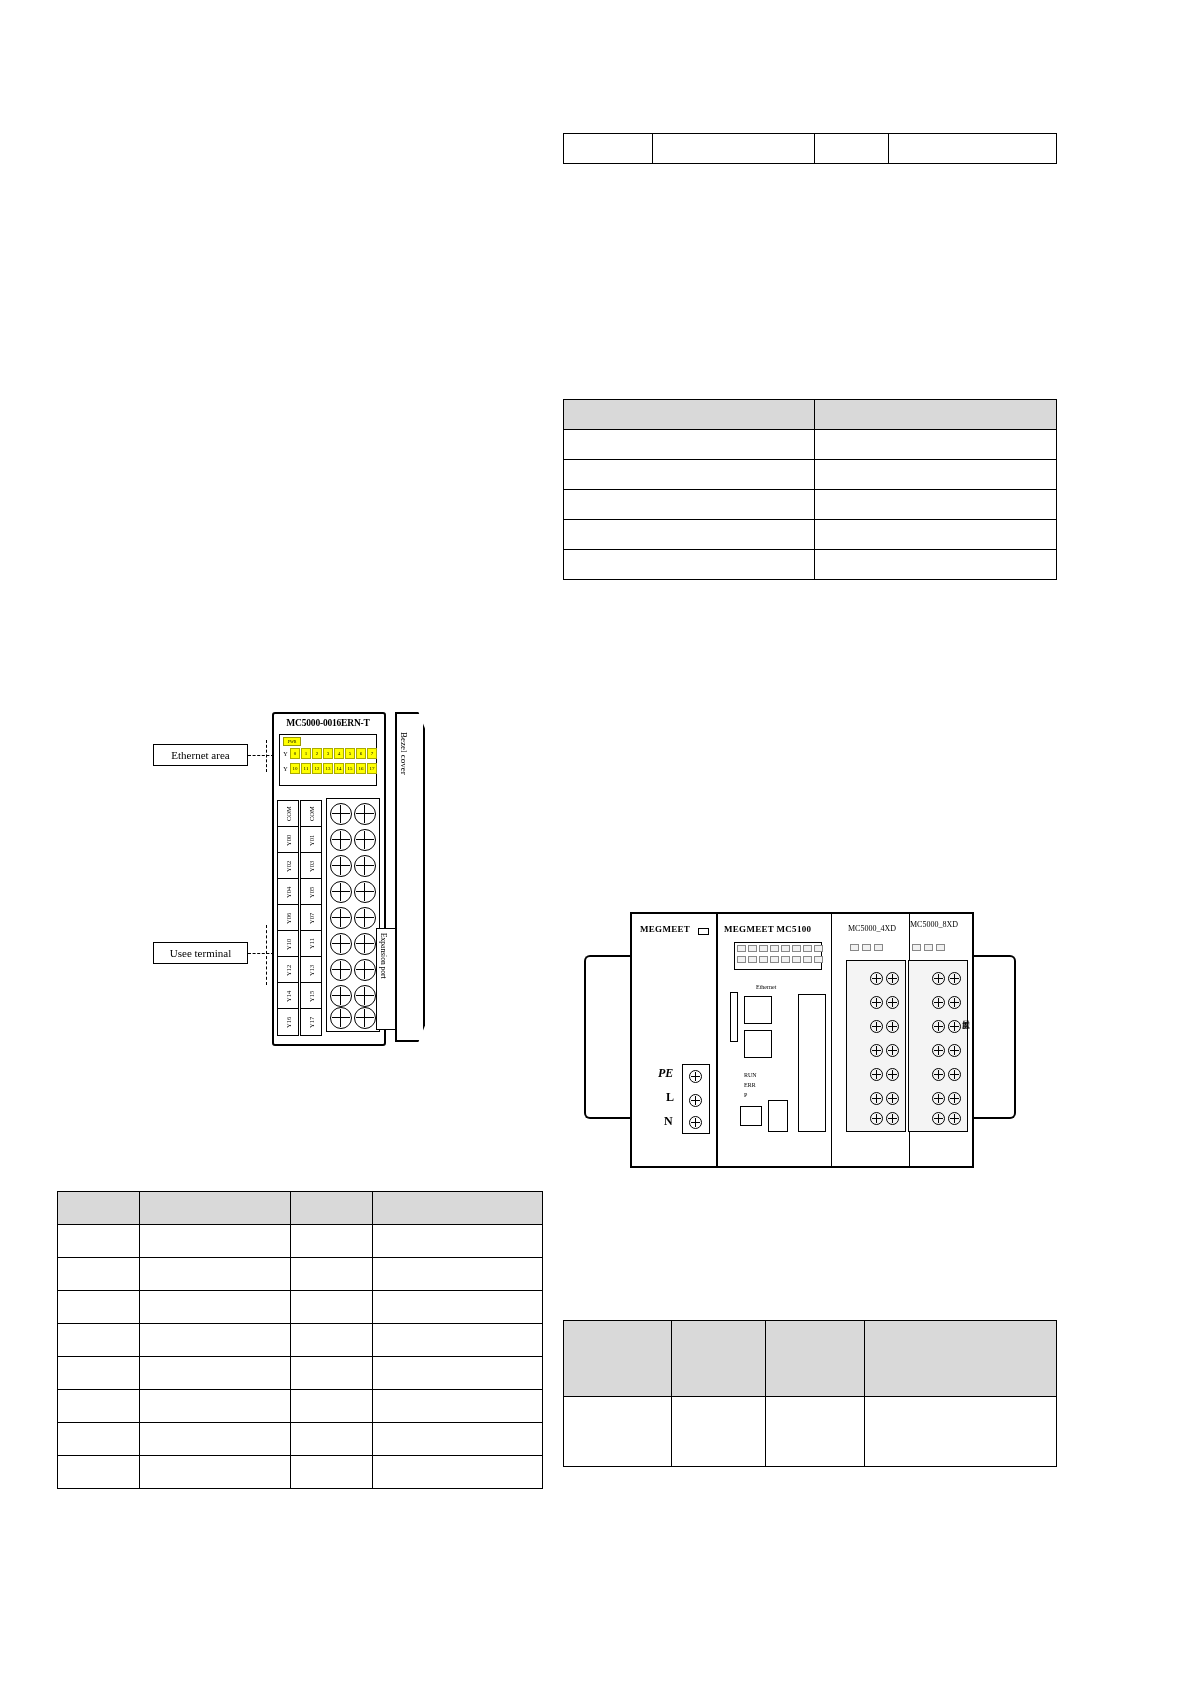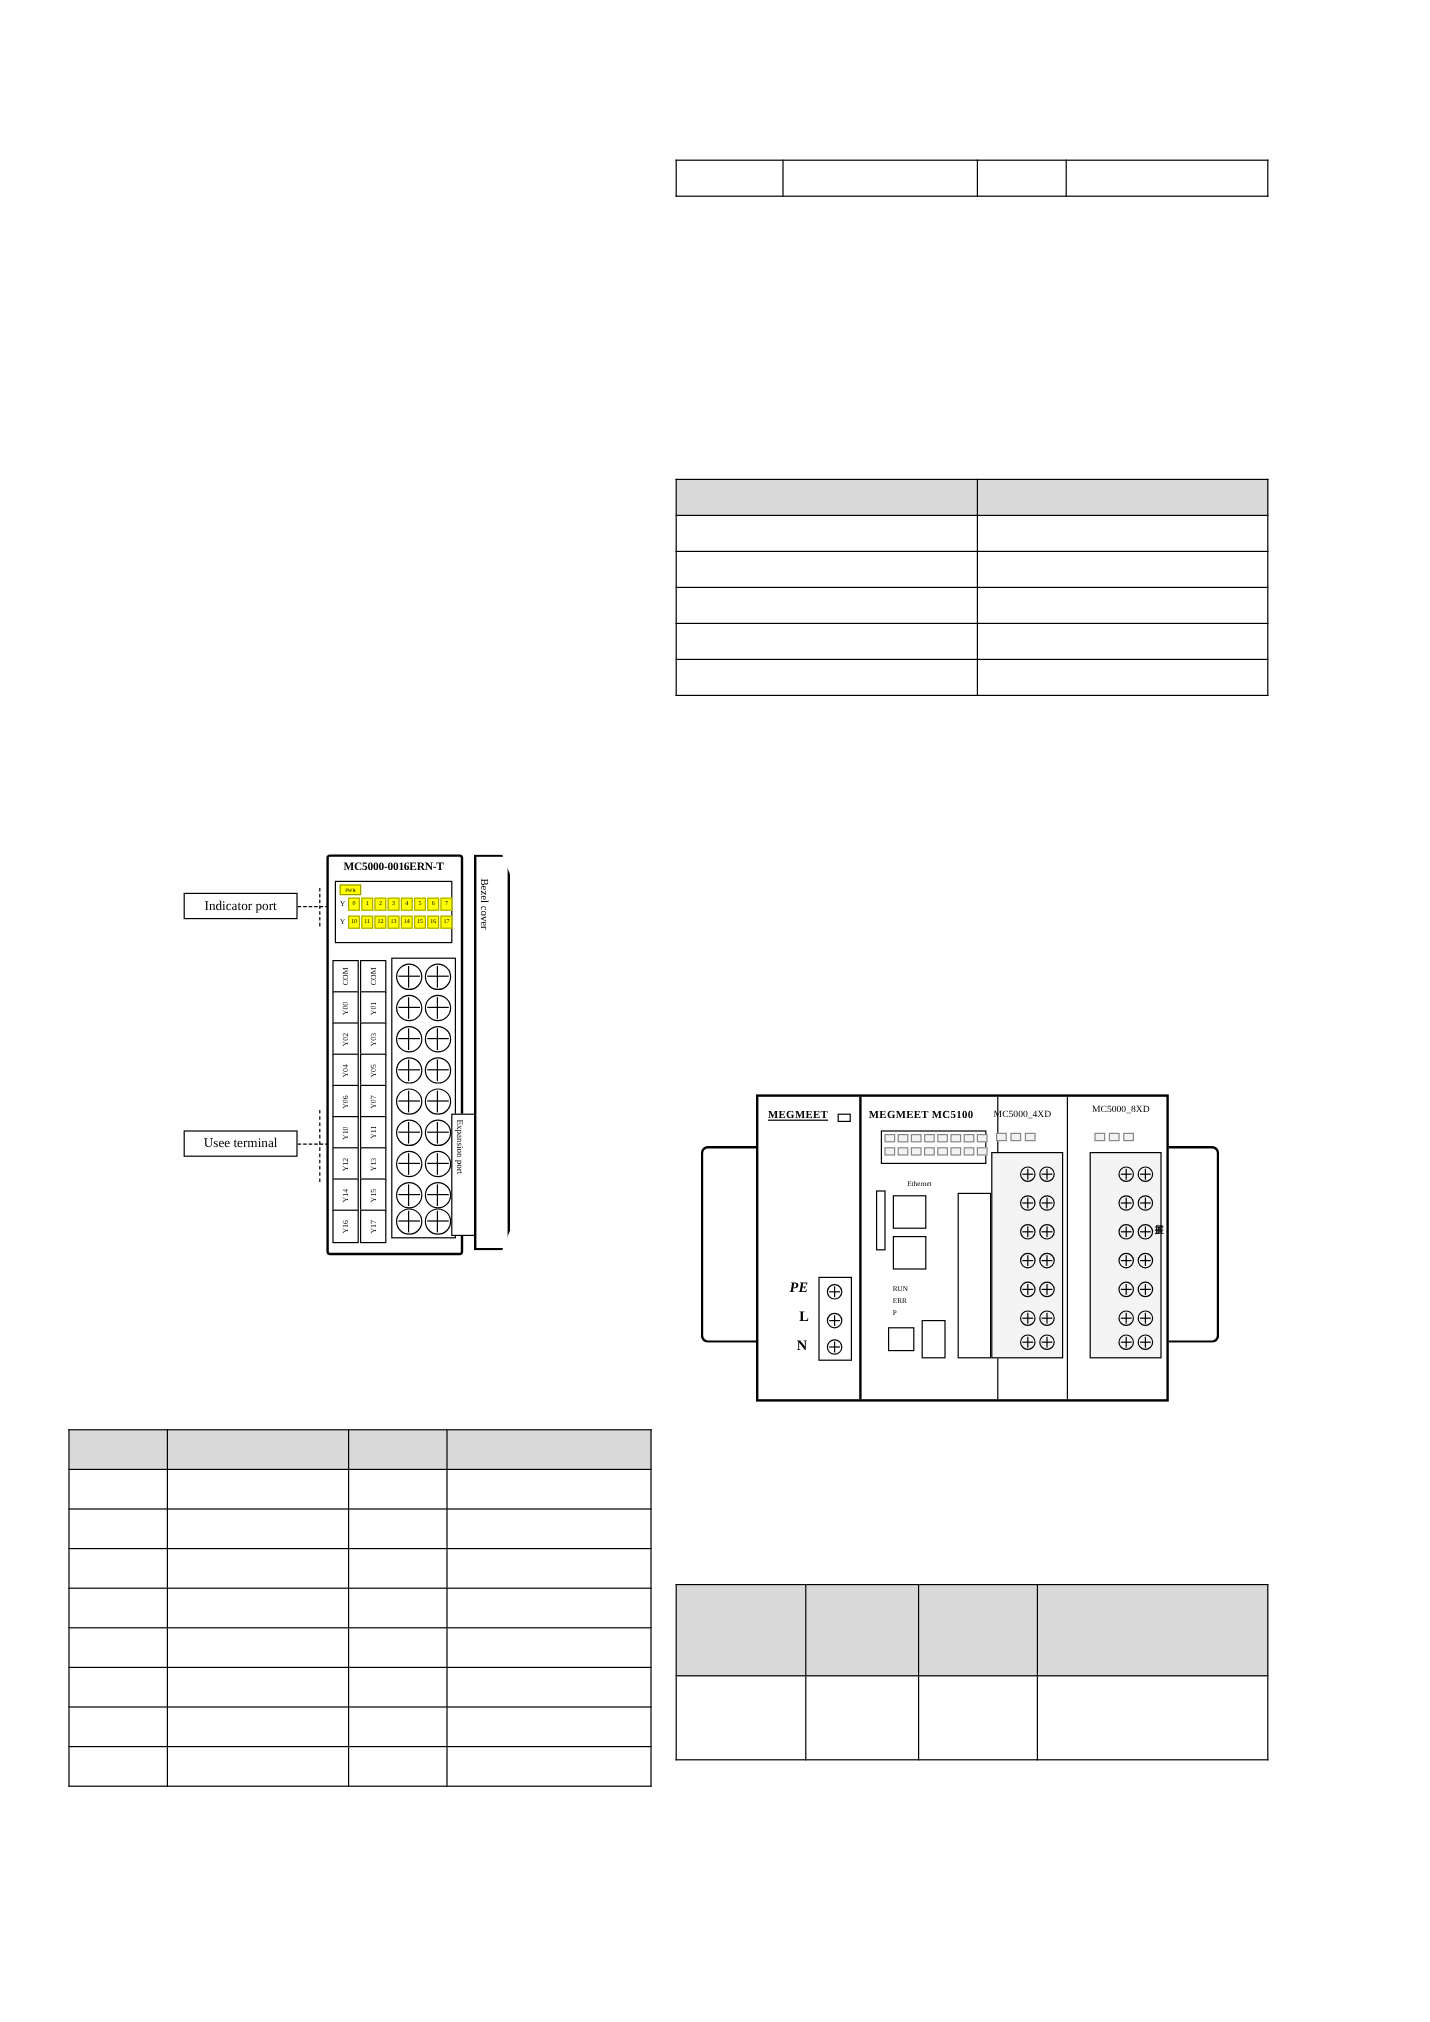--- a/index.html
+++ b/index.html
@@ -261,21 +261,21 @@
   }
   .sys-col {
     position: absolute;
     top: 0;
     height: 100%;
     border-right: 1px solid #000000;
     box-sizing: border-box;
   }
   .sys-col.power { left: 0; width: 86px; border-right: 2px solid #000000;}
   .sys-col.cpu   { left: 86px; width: 114px; }
-  .sys-col.ext1  { left: 188px; width: 70px; text-align: center; }
+  .sys-col.ext1  { left: 208px; width: 70px; text-align: center; }
   .sys-col.ext2  { left: 270px; width: 70px; border-right: none; }
   .sys-brand {
     position: absolute;
     font-size: 9px;
     font-weight: bold;
     letter-spacing: 0.3px;
   }
   .sys-sublabel {
     position: absolute;
     font-size: 6px;
@@ -373,21 +373,21 @@
     </tr>
     <tr>
       <td></td>
       <td></td>
     </tr>
   </tbody>
 </table>
 
 <div id="figure-module">
 
-  <div class="callout" id="callout-indicator">Indicator port</div>
+  <div class="callout" id="callout-indicator">Ethernet area</div>
   <div class="callout" id="callout-terminal">Usee terminal</div>
 
   <div class="dash-line" style="left:108px; top:55px; width:26px;"></div>
   <div class="dash-line" style="left:108px; top:253px; width:26px;"></div>
   <div class="dash-v" style="left:126px; top:40px; height:32px;"></div>
   <div class="dash-v" style="left:126px; top:225px; height:60px;"></div>
 
   <div class="module-body"></div>
   <div class="module-title">MC5000-0016ERN-T</div>
 
@@ -476,21 +476,21 @@
 </div>
 
 <div id="figure-system">
 
   <div class="squig" style="left:6px; top:55px; width:46px; height:160px; border:2px solid #000; border-right:none; border-radius:6px 0 0 6px;"></div>
   <div class="squig" style="left:392px; top:55px; width:44px; height:160px; border:2px solid #000; border-left:none; border-radius:0 6px 6px 0;"></div>
 
   <div class="sys-frame">
 
     <div class="sys-col power">
-      <div class="sys-brand" style="left:8px; top:10px;text-decoration:underline;">MEGMEET</div>
+      <div class="sys-brand" style="left:8px; top:10px;">MEGMEET</div>
       <div class="minibox" style="left:66px; top:14px; width:9px; height:5px;"></div>
 
       <div class="pe-label" style="left:26px; top:152px;font-style:italic;">PE</div>
       <div class="pe-label" style="left:34px; top:176px;">L</div>
       <div class="pe-label" style="left:32px; top:200px;">N</div>
 
       <div class="minibox" style="left:50px; top:150px; width:26px; height:68px;"></div>
       <div class="pe-screw" style="left:57px; top:156px;"></div>
       <div class="pe-screw" style="left:57px; top:180px;"></div>
       <div class="pe-screw" style="left:57px; top:202px;"></div>

